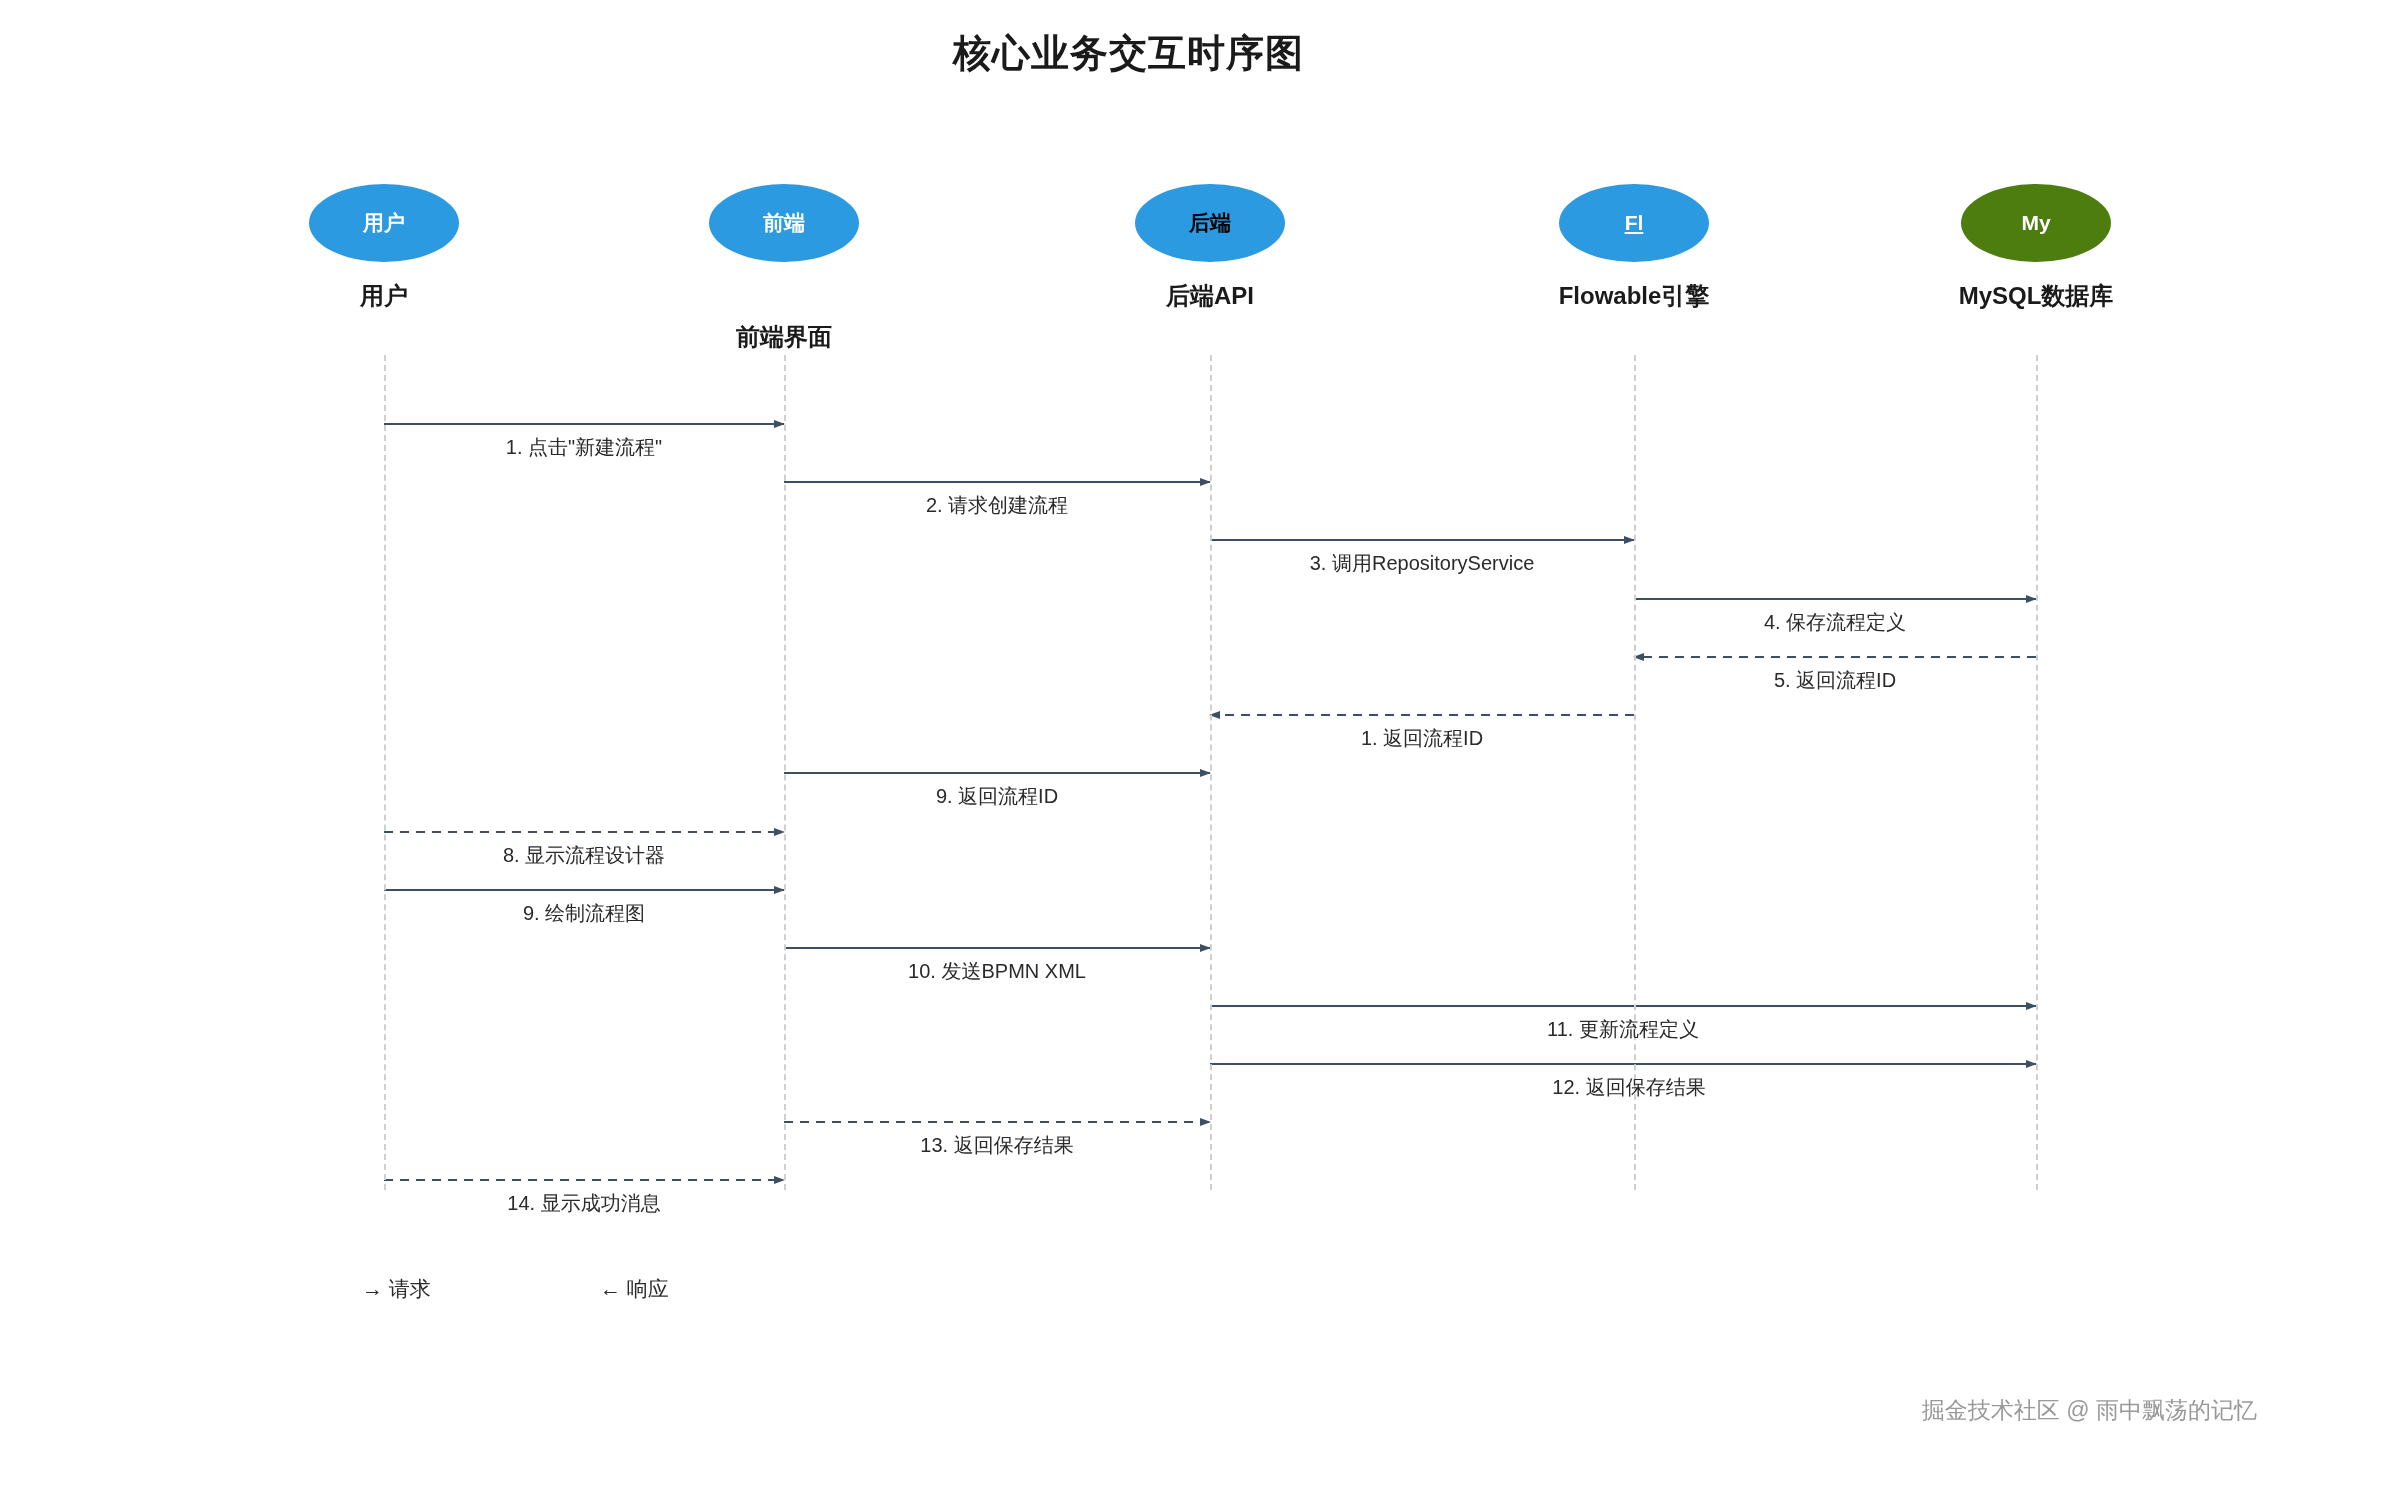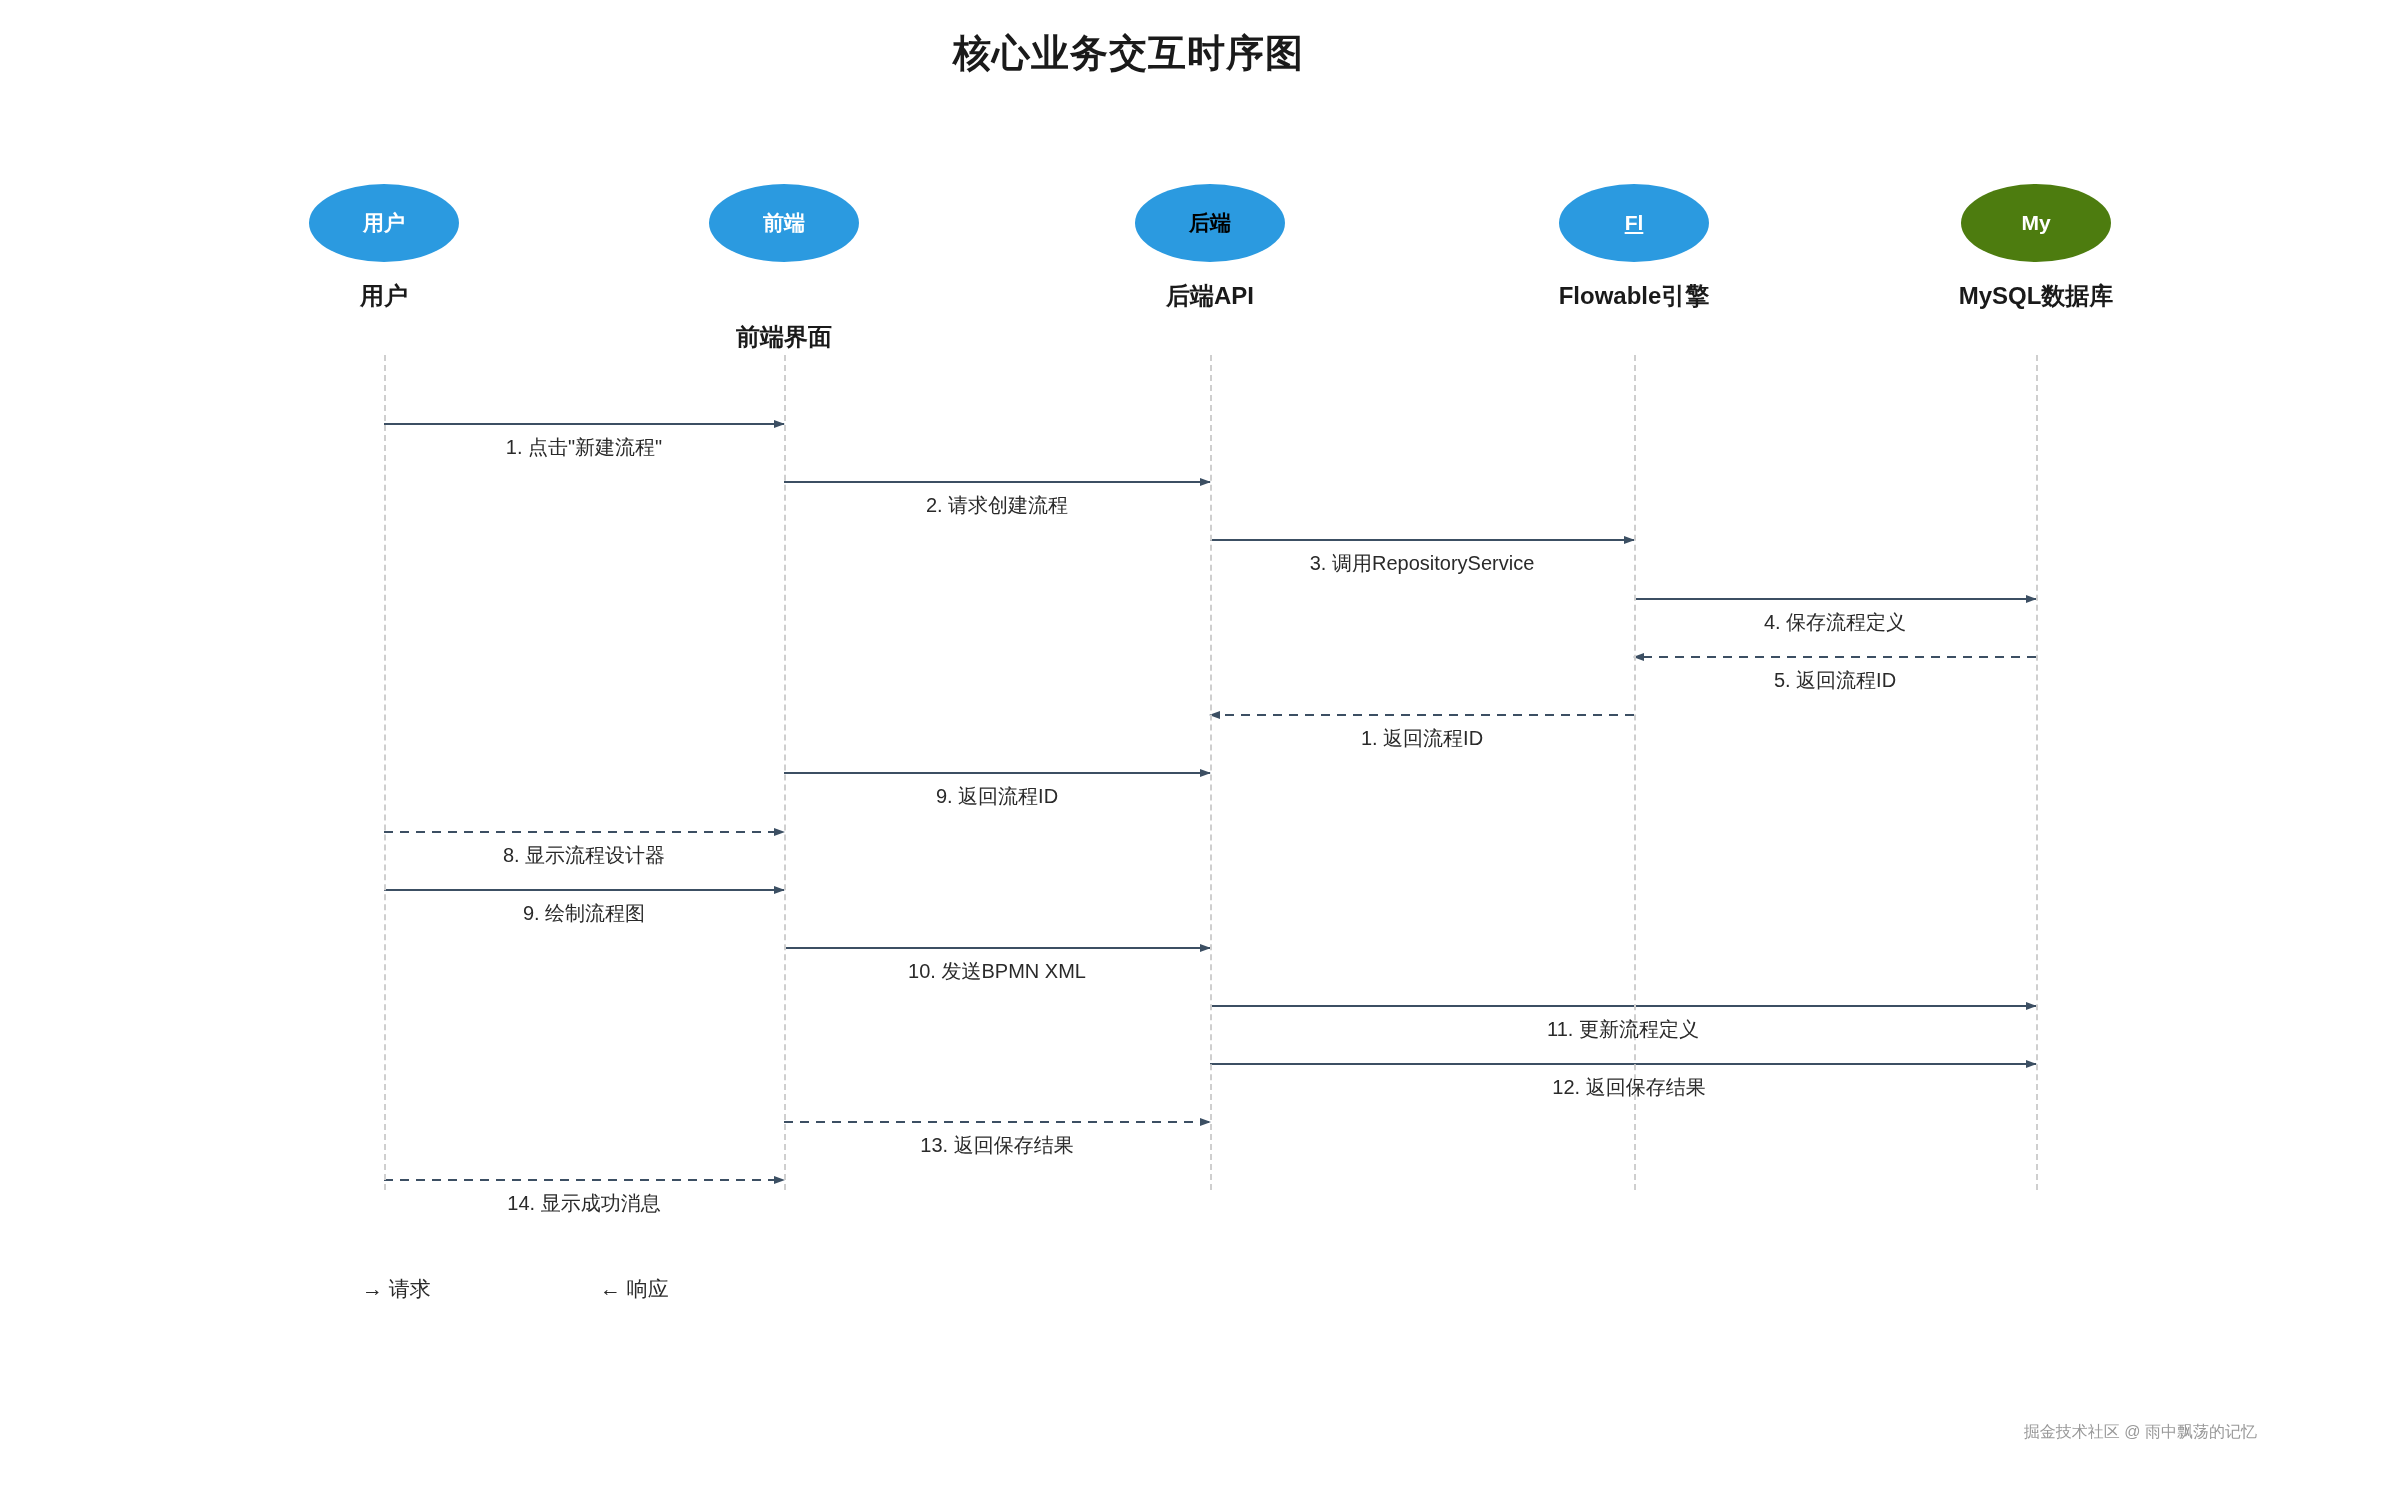--- a/index.html
+++ b/index.html
@@ -73,22 +73,22 @@
     position: absolute;
     font-size: 21px;
     color: #2a2a2a;
     white-space: nowrap;
   }
   #legend-req { left: 362px; top: 1275px; }
   #legend-res { left: 600px; top: 1275px; }
   #watermark {
     position: absolute;
     right: 128px;
-    bottom: 42px;
-    font-size: 16px;
+    bottom: 59px;
+    font-size: 23px;
     color: #999999;
     white-space: nowrap;
   }
   .arrow-layer { position: absolute; top: 0; left: 0; }
 </style>
 </head>
 <body>
 
 <div id="title">核心业务交互时序图</div>
 

